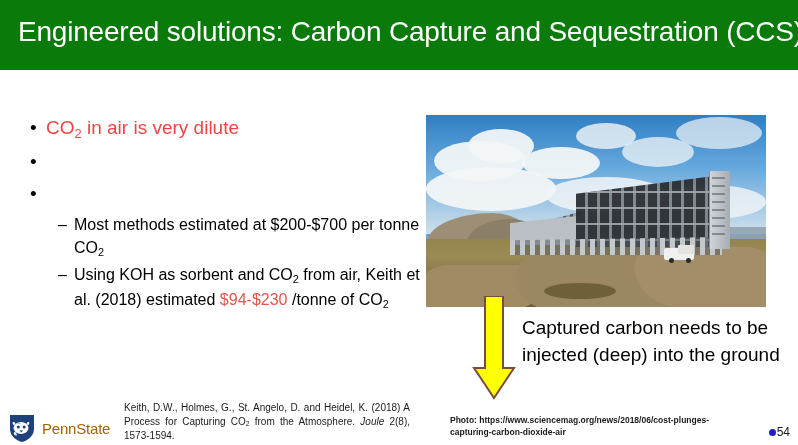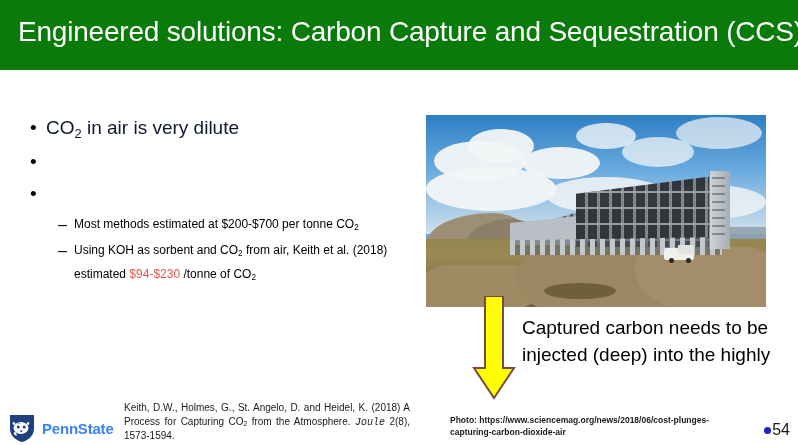--- a/index.html
+++ b/index.html
@@ -55,37 +55,37 @@
     width: 16px;
     flex: 0 0 16px;
     font-size: 19px;
     line-height: 26px;
     color: #000000;
     text-align: left;
   }
   .bullet-text {
     font-size: 19px;
     line-height: 26px;
-    color: #0f172a;
+    color: #ef4444;
   }
   .sub-row {
     display: flex;
     align-items: flex-start;
     margin-left: 28px;
     margin-bottom: 2px;
   }
   .sub-mark {
     width: 16px;
     flex: 0 0 16px;
     font-size: 16px;
     line-height: 23px;
     color: #000000;
   }
   .sub-text {
-    font-size: 12px;
+    font-size: 16px;
     line-height: 23px;
     color: #000000;
     max-width: 350px;
   }
   .price-red { color: #e2564c; margin-top: 26px; }
   sub {
     font-size: 0.68em;
     vertical-align: baseline;
     position: relative;
     bottom: -0.28em;
@@ -246,21 +246,21 @@
   #citation {
     position: absolute;
     left: 124px;
     top: 401px;
     width: 286px;
     font-size: 10px;
     line-height: 13.5px;
     color: #1a1a1a;
     text-align: justify;
   }
-  #citation .ital { font-style: italic; font-family: Liberation Mono, monospace; }
+  #citation .ital { font-style: italic; }
 
   
   #photo-credit {
     position: absolute;
     left: 450px;
     top: 415px;
     width: 290px;
     font-size: 8.5px;
     line-height: 11.5px;
     color: #1a1a1a;
@@ -272,41 +272,41 @@
     position: absolute;
     left: 8px;
     top: 412px;
     width: 112px;
     height: 32px;
     display: flex;
     align-items: center;
   }
   #logo-word {
     margin-left: 6px;
-    color: #3b82f6;
+    color: #a16207;
     font-size: 15px;
-    font-weight: bold;
+    font-weight: normal;
     letter-spacing: -0.2px;
   }
 
   
   #slide-number {
     position: absolute;
     right: 8px;
     bottom: 6px;
     display: flex;
     align-items: center;
     gap: 1px;
   }
   #slide-dot {
     width: 7px; height: 7px; border-radius: 50%;
     background: #1f1fc8;
   }
   #slide-num-text {
-    font-size: 16px;
+    font-size: 12px;
     color: #1a1a1a;
   }
 </style>
 </head>
 <body>
 
 <div id="slide">
 
   <div id="title-band">
     <div id="title-text">Engineered solutions: Carbon Capture and Sequestration (CCS)</div>
@@ -368,21 +368,21 @@
     <div class="truck"></div>
     <div class="truck-bed"></div>
     <div class="truck-wheel" style="left:243px"></div>
     <div class="truck-wheel" style="left:260px"></div>
   </div>
 
   <svg id="arrow" viewBox="0 0 44 104">
     <polygon points="13,0 31,0 31,72 42,72 22,102 2,72 13,72" fill="#ffff00" stroke="#7d4a3c" stroke-width="2"></polygon>
   </svg>
 
-  <div id="caption">Captured carbon needs to be injected (deep) into the highly</div>
+  <div id="caption">Captured carbon needs to be injected (deep) into the ground</div>
 
   <div id="citation">Keith, D.W., Holmes, G., St. Angelo, D. and Heidel, K. (2018) A Process for Capturing CO<sub>2</sub> from the Atmosphere. <span class="ital">Joule</span> 2(8), 1573-1594.</div>
 
   <div id="photo-credit">Photo: https://www.sciencemag.org/news/2018/06/cost-plunges-capturing-carbon-dioxide-air</div>
 
   <div id="logo">
     <svg width="28" height="30" viewBox="0 0 28 30">
       <path d="M2,2 L26,2 L26,16 C26,24 18,28 14,29 C10,28 2,24 2,16 Z" fill="#1e407c"></path>
       <g fill="#ffffff">
         <ellipse cx="13" cy="15" rx="7.5" ry="6"></ellipse>

